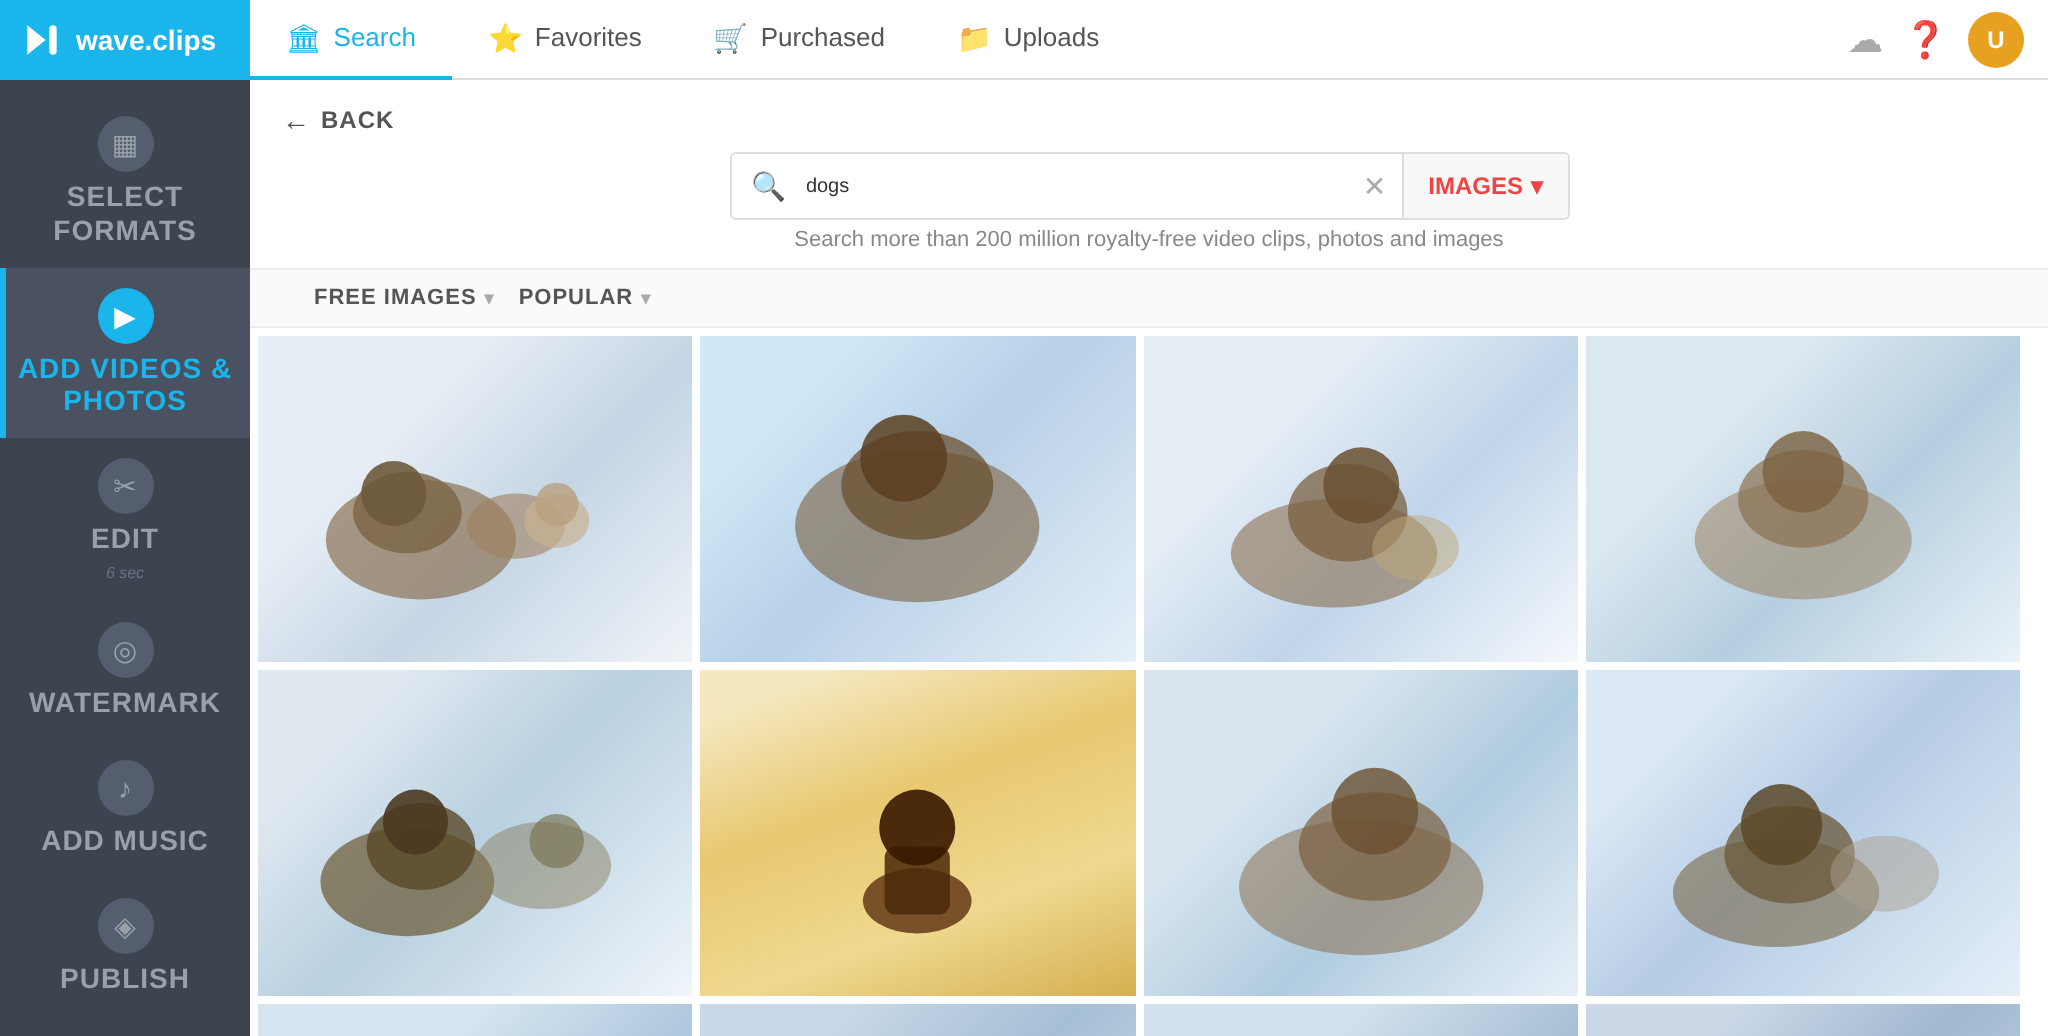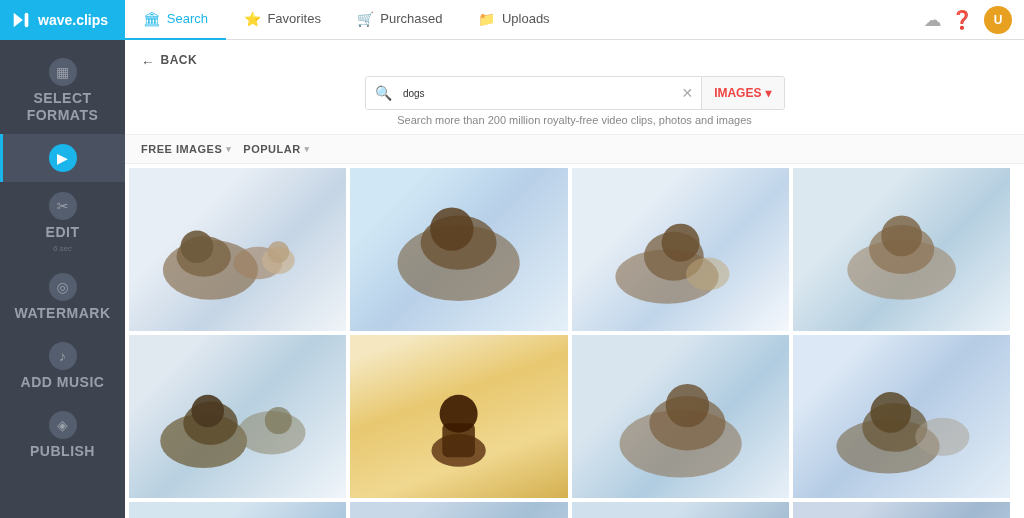--- a/index.html
+++ b/index.html
@@ -98,21 +98,21 @@
     .images-dropdown {
       display: flex; align-items: center; gap: 4px;
       border-left: 1px solid #ddd; padding: 0 12px; height: 32px;
       background: #f8f8f8; font-size: 12px; font-weight: 600; color: #ef4444; cursor: pointer;
     }
     .search-hint { font-size: 11px; color: #888; margin-top: 4px; text-align: left; }
 
     
     .filter-row {
       display: flex; align-items: center; gap: 12px;
-      padding: 8px 16px; border-bottom: 1px solid #eee; background: #fafafa; flex-shrink: 0;
+      padding: 8px 32px; border-bottom: 1px solid #eee; background: #fafafa; flex-shrink: 0;
     }
     .filter-btn {
       display: flex; align-items: center; gap: 4px; font-size: 11px; font-weight: 600;
       color: #555; cursor: pointer; text-transform: uppercase; letter-spacing: 0.5px;
     }
     .filter-chevron { font-size: 9px; color: #aaa; }
 
     
     .image-grid-wrap {
       flex: 1; overflow-y: auto; overflow-x: hidden; position: relative;
@@ -188,20 +188,21 @@
 <div class="main-layout">
 
   <aside class="sidebar">
     <div class="sidebar-item">
       <div class="sidebar-icon">▦</div>
       <span class="sidebar-label">SELECT FORMATS</span>
     </div>
     <div class="sidebar-item active">
       <div class="active-bar"></div>
       <div class="sidebar-icon">▶</div>
+      <span class="sidebar-label">ADD VIDEOS &amp; PHOTOS</span>
     </div>
     <div class="sidebar-item">
       <div class="sidebar-icon">✂</div>
       <span class="sidebar-label">EDIT</span>
       <span class="sidebar-sublabel">6 sec</span>
     </div>
     <div class="sidebar-item">
       <div class="sidebar-icon">◎</div>
       <span class="sidebar-label">WATERMARK</span>
     </div>

